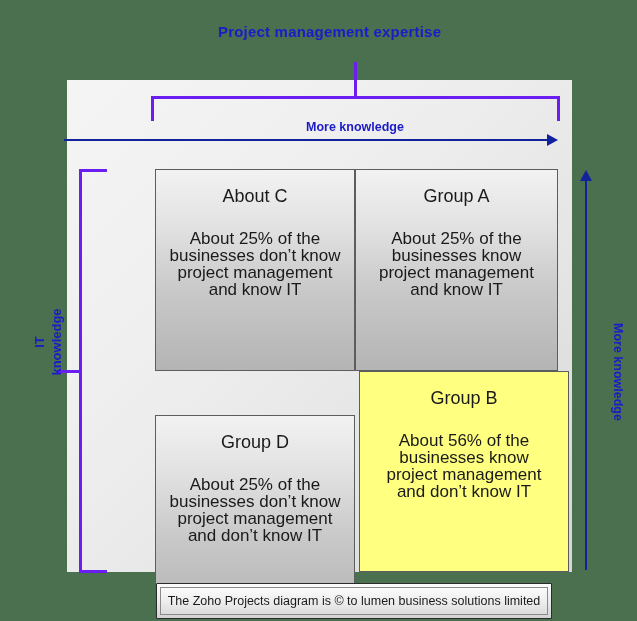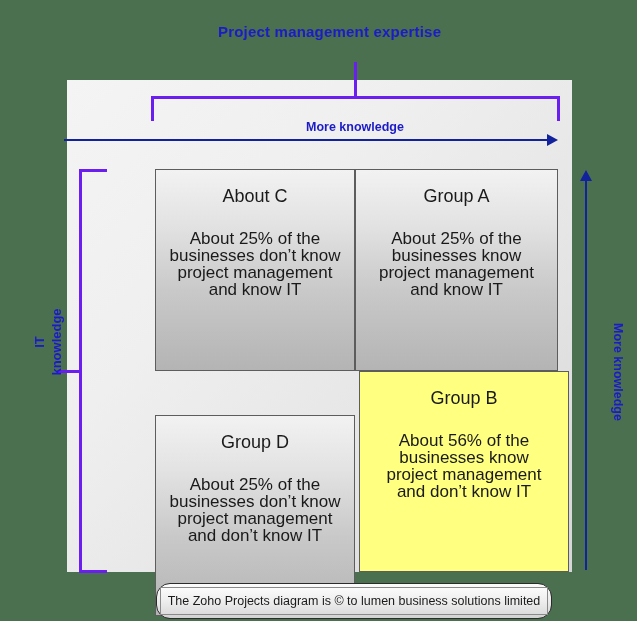--- a/index.html
+++ b/index.html
@@ -147,21 +147,21 @@
   
   .footer-outer {
     position: absolute;
     left: 156px;
     top: 583px;
     width: 396px;
     height: 36px;
     box-sizing: border-box;
     background: linear-gradient(to bottom, #fcfcfc 0%, #e9e9e9 55%, #d2d2d2 100%);
     border: 1px solid #2b2b2b;
-    border-radius: 14px;
+    border-radius: 1px;
     padding: 3px;
   }
   .footer-inner {
     width: 100%;
     height: 100%;
     box-sizing: border-box;
     border: 1px solid #8a8a8a;
     background: linear-gradient(to bottom, #fbfbfb 0%, #eeeeee 50%, #dcdcdc 100%);
     display: flex;
     align-items: center;

